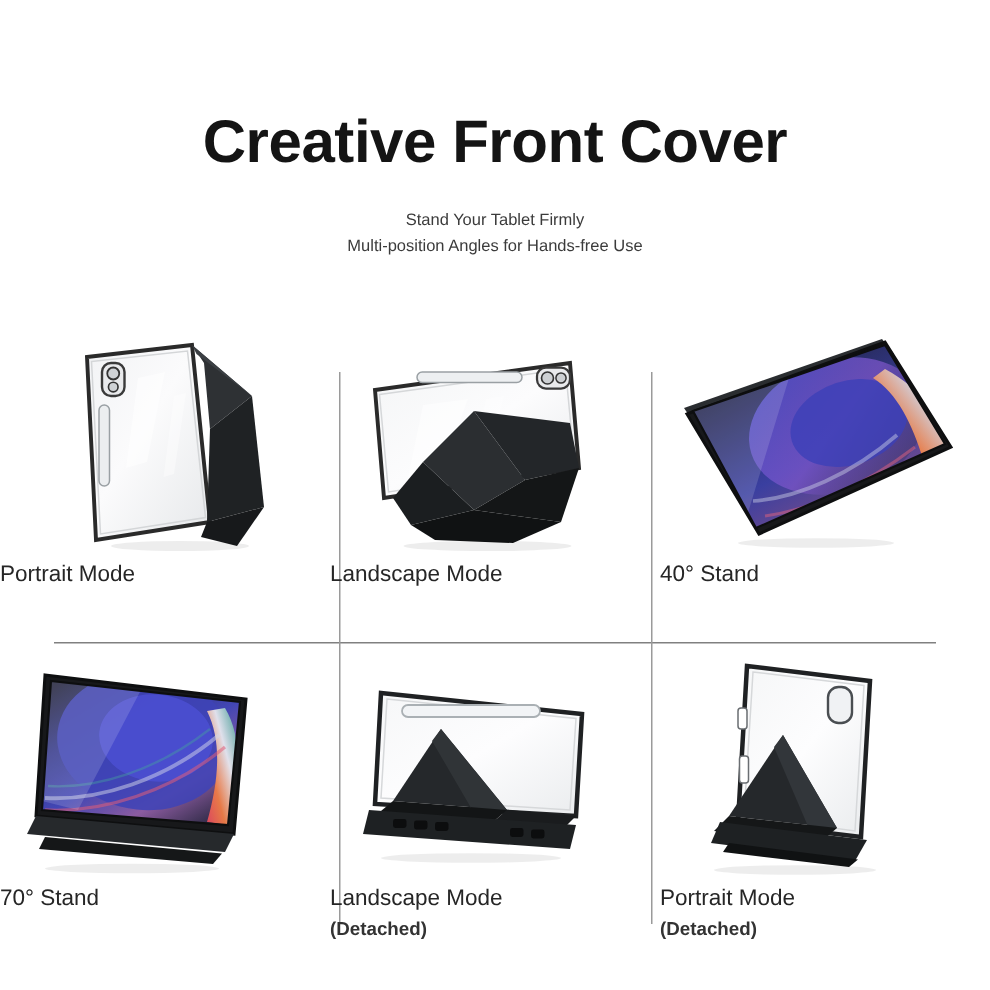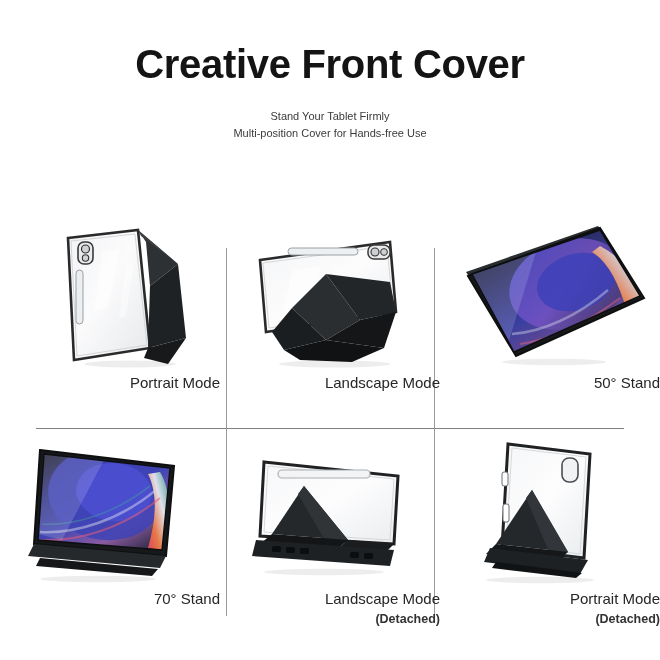--- a/index.html
+++ b/index.html
@@ -5,21 +5,21 @@
   * { margin:0; padding:0; box-sizing:border-box; }
   body {
     width:660px; height:660px;
     background:#ffffff;
     font-family:"Liberation Sans", sans-serif;
     overflow:hidden;
     position:relative;
   }
 
   
-  .header { padding-top:42px; text-align:center; }
+  .header { padding-top:42px; text-align:center;margin-top:31px; }
   .title-line {
     font-size:40px;
     font-weight:bold;
     color:#141414;
     letter-spacing:-0.3px;
     line-height:1.14;
   }
   .subtitle-block { margin-top:20px; }
   .subtitle {
     font-size:11px;
@@ -36,21 +36,21 @@
   }
   .row { position:absolute; left:0; width:660px; height:216px; }
   .row-1 { top:0; }
   .row-2 { top:216px; }
   .cell {
     position:absolute;
     top:0;
     width:220px; height:216px;
     display:flex;
     flex-direction:column;
-    align-items:flex-end;
+    align-items:flex-start;
     justify-content:flex-start;
   }
   .cell-1 { left:0; }
   .cell-2 { left:220px; }
   .cell-3 { left:440px; }
 
   .figure {
     width:210px; height:158px;
     position:relative;
     display:flex;
@@ -91,21 +91,21 @@
   
   .art { width:100%; height:100%; display:block; }
 </style>
 </head>
 <body>
 
 <div class="header">
   <div class="title-line">Creative Front Cover</div>
   <div class="subtitle-block">
     <div class="subtitle">Stand Your Tablet Firmly</div>
-    <div class="subtitle">Multi-position Cover for Hands-free Use</div>
+    <div class="subtitle">Multi-position Angles for Hands-free Use</div>
   </div>
 </div>
 
 <div class="divider-h"></div>
 <div class="divider-v divider-v-1"></div>
 <div class="divider-v divider-v-2"></div>
 
 <div class="grid">
 
   <div class="row row-1">
@@ -217,21 +217,21 @@
             <ellipse cx="126" cy="70" rx="40" ry="28" transform="rotate(-18 126 70)" fill="#3c40b8" opacity="0.8"></ellipse>
             <path d="M150,34 C176,48 186,66 190,84 L176,96 C168,70 158,50 142,40 Z" fill="url(#flare30)" opacity="0.95"></path>
             <path d="M62,122 C92,120 128,104 158,78" stroke="#cfd2e8" stroke-width="2.5" fill="none" opacity="0.45"></path>
             <path d="M70,132 C100,128 136,112 170,86" stroke="#e0627e" stroke-width="2" fill="none" opacity="0.5"></path>
             <polygon points="22,62 86,40 58,132 26,100" fill="#ffffff" opacity="0.14"></polygon>
           </g>
           <polygon points="22,62 150,18 190,84 64,140" fill="none" stroke="#0d0e0f" stroke-width="1.4"></polygon>
           <ellipse cx="104" cy="150" rx="52" ry="3.2" fill="#000" opacity="0.07"></ellipse>
         </svg>
       </div>
-      <div class="caption">50° Stand</div>
+      <div class="caption">40° Stand</div>
     </div>
   </div>
 
   <div class="row row-2">
 
     <div class="cell cell-1">
       <div class="figure">
         <svg class="art" viewBox="0 0 210 158">
           <defs>
             <linearGradient id="wall70" x1="0.1" y1="0" x2="0.9" y2="1">

